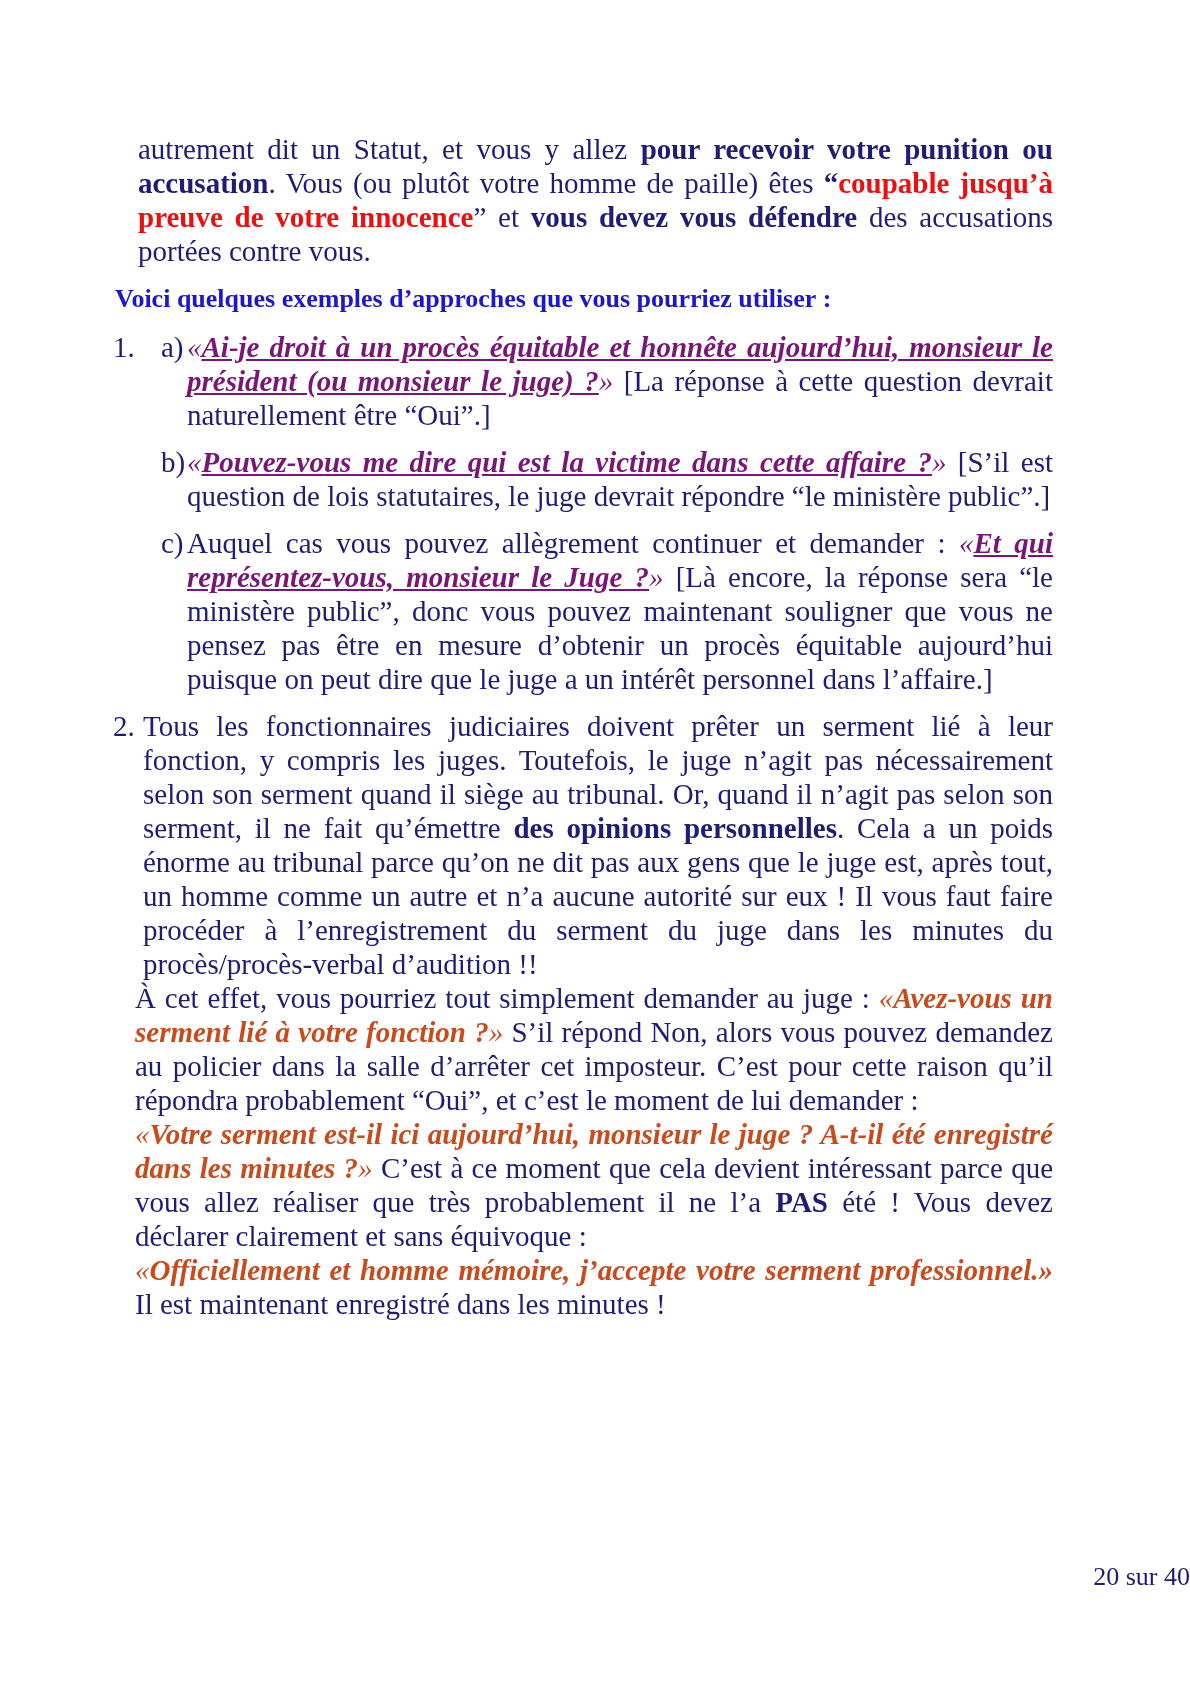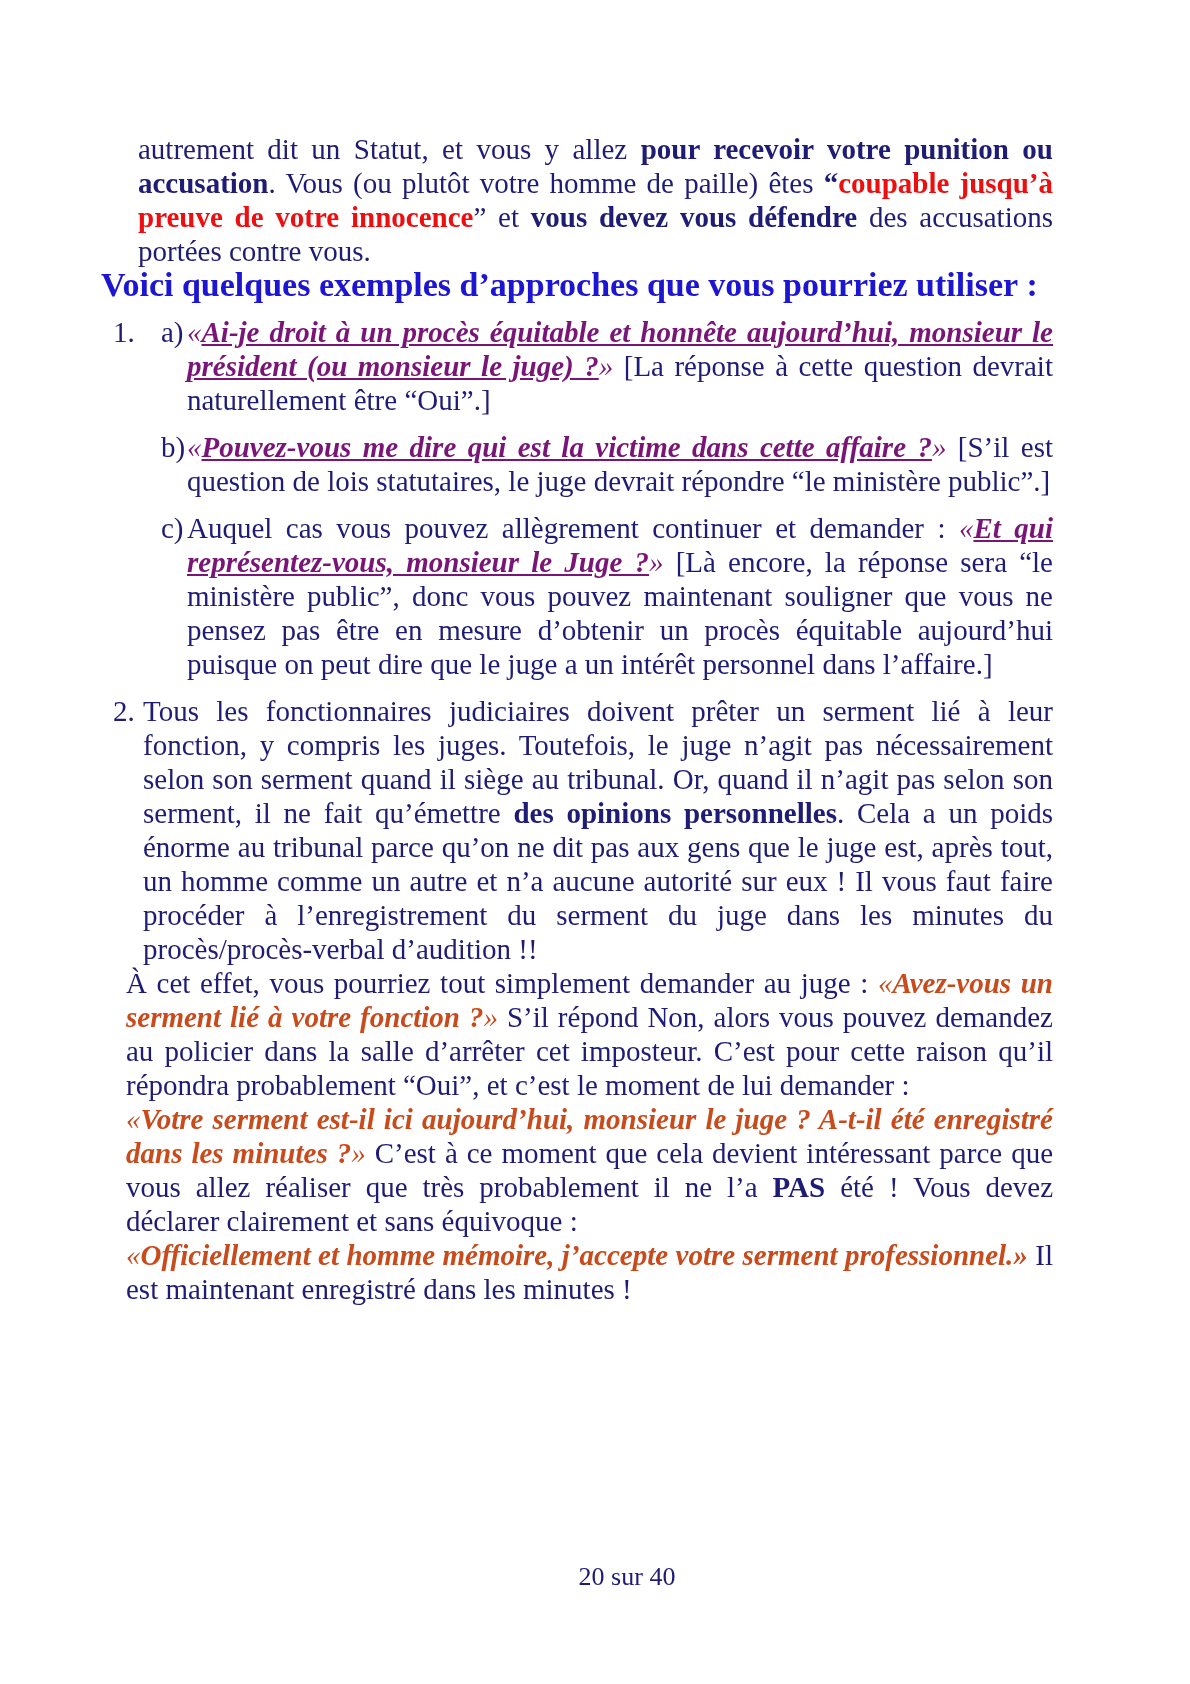--- a/index.html
+++ b/index.html
@@ -21,24 +21,24 @@
     font-size: 29px;
   }
   .page > * + * { margin-top: 13px; }
   .para {
     margin: 0;
     text-align: justify;
     text-justify: inter-word;
     color: #1f1c75;
   }
   .indent-intro { margin-left: 37px; }
-  .indent-li { margin-left: 25px; }
+  .indent-li { margin-left: 34px; }
   .heading {
-    margin: 0;
-    font-size: 34px;
+    margin: 14px;
+    font-size: 26px;
     line-height: 34px;
     font-weight: bold;
     color: #1c15d2;
   }
   .list-item { display: flex; }
   .num {
     flex: 0 0 30px;
     margin-left: 12px;
     color: #1f1c75;
   }
@@ -56,21 +56,21 @@
   .s-redBold { font-weight: bold; color: #ec0f10; }
   .s-purpleMark { font-style: italic; color: #7a1578; }
   .s-purpleQuote { font-style: italic; font-weight: bold; color: #7a1578; text-decoration: underline; }
   .s-orangeMark { font-style: italic; color: #c94a1b; }
   .s-orangeQuote { font-style: italic; font-weight: bold; color: #c94a1b; }
   .footer {
     position: absolute;
     left: 0;
     top: 1562px;
     width: 1190px;
-    text-align: center;
+    text-align: right;
     text-indent: 64px;
     font-size: 26px;
     line-height: 30px;
     color: #1f1c75;
   }
 </style>
 </head>
 <body>
 
 <div class="page">

